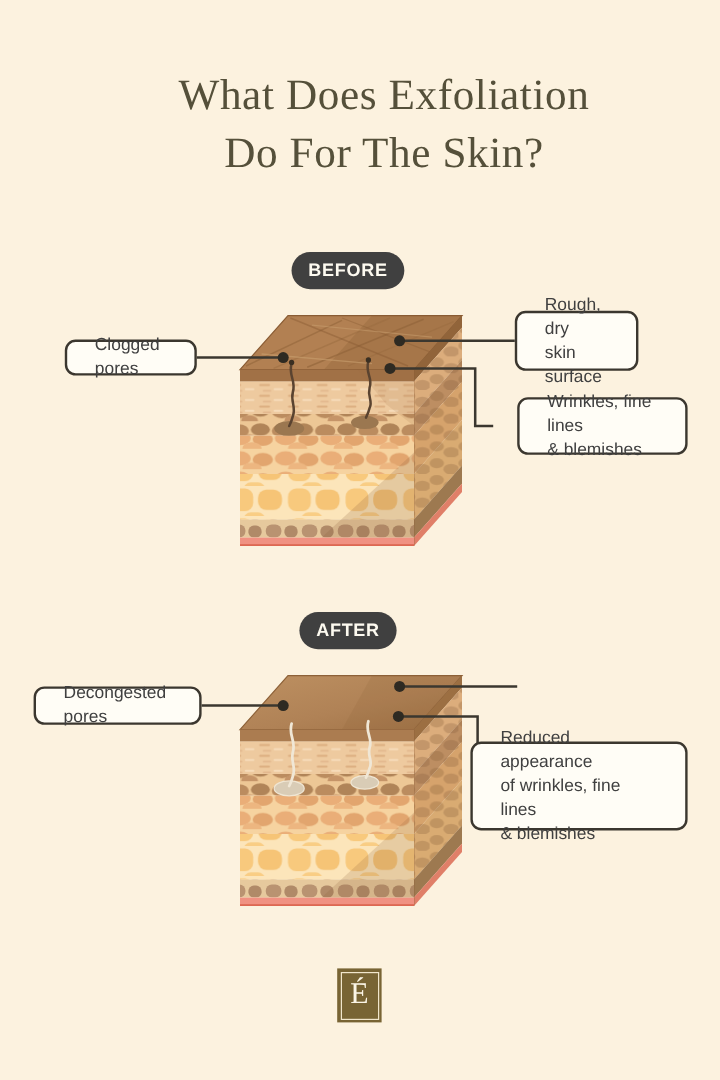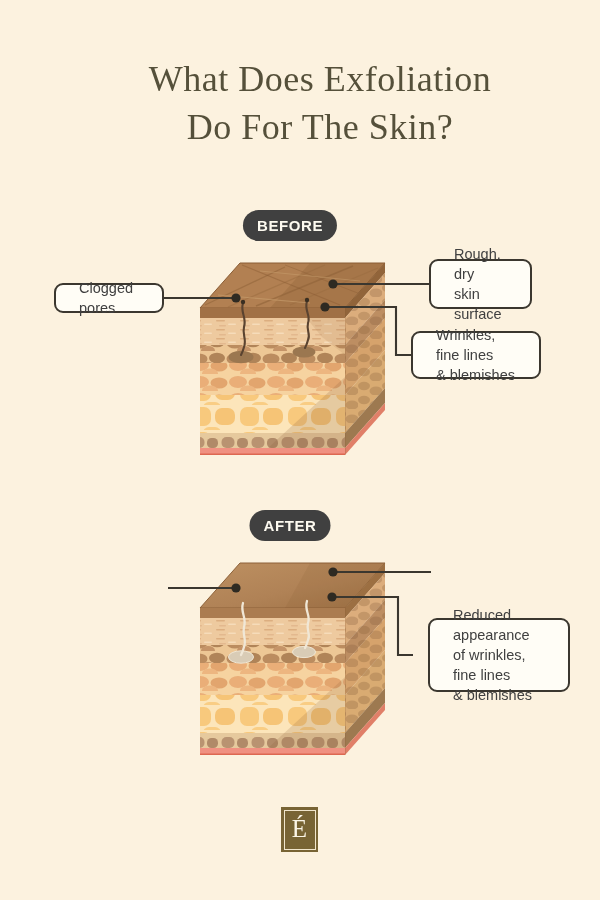--- a/index.html
+++ b/index.html
@@ -245,26 +245,27 @@
       <circle cx="333" cy="572" r="4.6"></circle>
       <circle cx="332" cy="597" r="4.6"></circle>
     </g>
   </svg>
 
   <div class="label center" style="left:54px;top:283px;width:110px;height:30px;">Clogged pores</div>
 
   <div class="label" style="left:429px;top:259px;width:103px;height:50px;">Rough, dry
 skin surface</div>
 
-  <div class="label" style="left:411px;top:331px;width:130px;height:48px;">Wrinkles, fine lines
+  <div class="label" style="left:431px;top:331px;width:142px;height:48px;">Wrinkles, fine lines
 &amp; blemishes</div>
 
-
-
-  <div class="label" style="left:428px;top:618px;width:142px;height:74px;">Reduced appearance
+  <div class="label center" style="left:28px;top:572px;width:140px;height:32px;">Decongested pores</div>
+
+
+  <div class="label" style="left:392px;top:618px;width:181px;height:74px;">Reduced appearance
 of wrinkles, fine lines
 &amp; blemishes</div>
 
   <div class="logo">
     <div class="logo-inner">
       <span class="logo-letter">É</span>
     </div>
   </div>
 
 </div>

